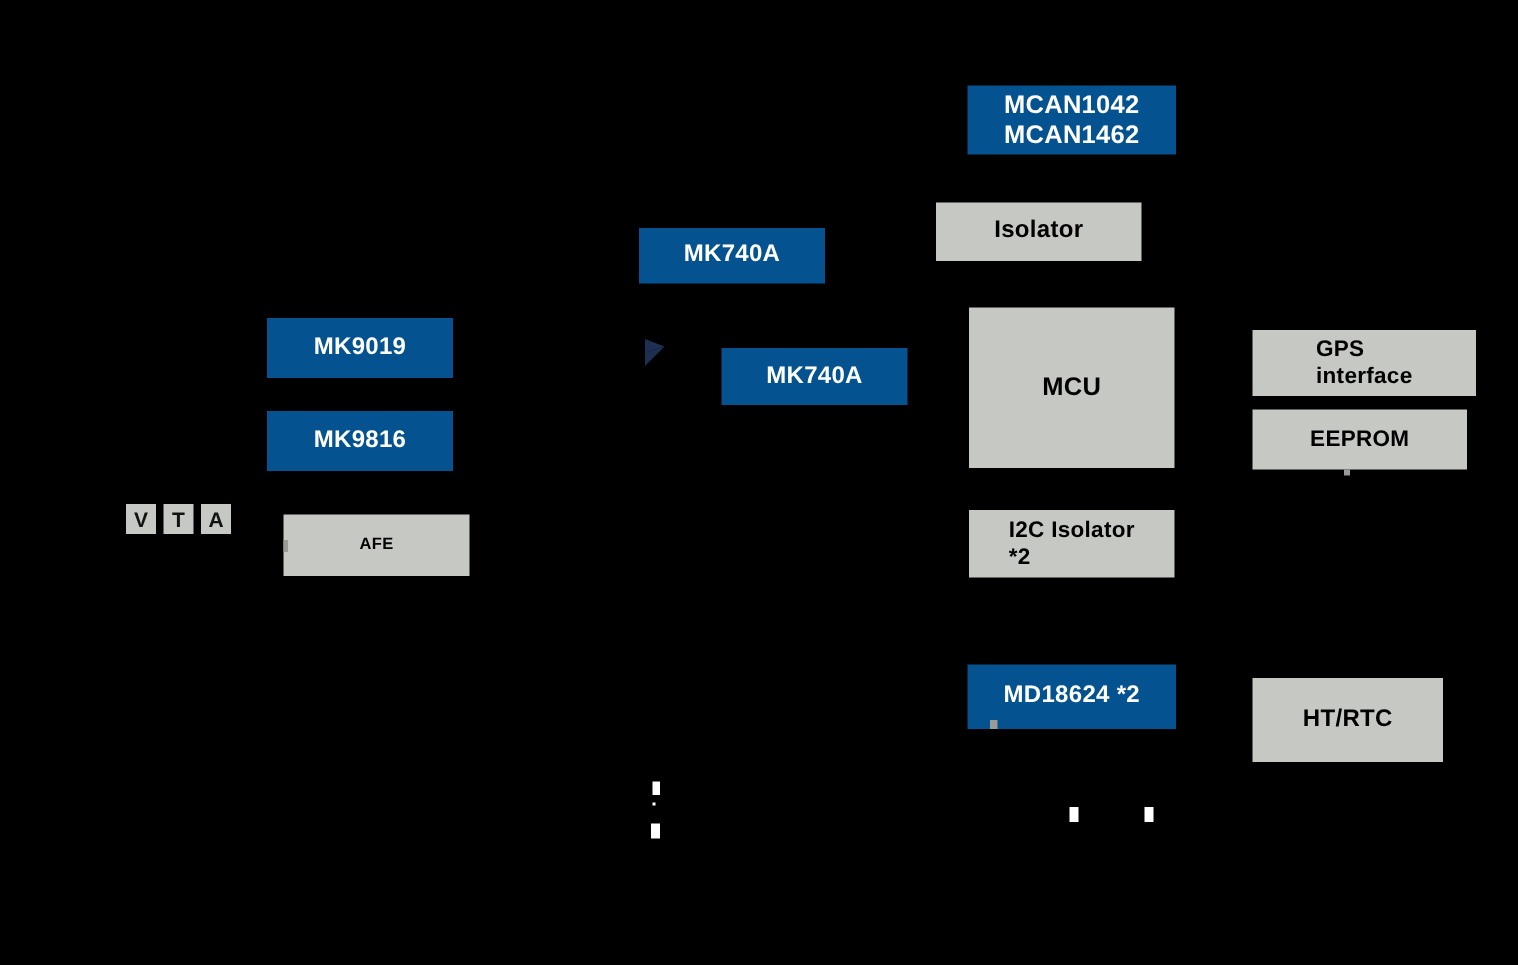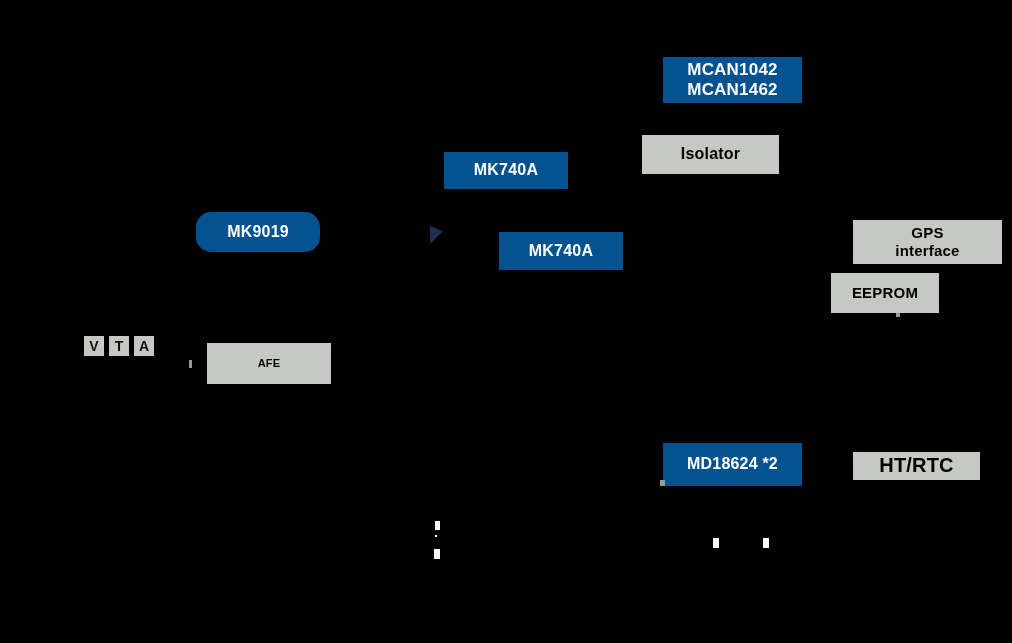--- a/index.html
+++ b/index.html
@@ -17,26 +17,24 @@
     height: 643px;
     background: #000000;
     overflow: hidden;
   }
   .block {
     position: absolute;
     box-sizing: border-box;
     display: flex;
     align-items: center;
     justify-content: center;
-    text-align: center;
     font-weight: bold;
     line-height: 1.18;
     white-space: pre-line;
     letter-spacing: 0.2px;
-    margin-left: 18px;
   }
   .block.blue {
     background: #04528f;
     color: #ffffff;
   }
   .block.gray {
     background: #c6c8c3;
     color: #000000;
   }
   .pin {
@@ -67,35 +65,39 @@
 </style>
 </head>
 <body>
 
 <div id="canvas">
 
   <div class="pin" style="left: 84px; top: 336px; width: 20px; height: 20px;">V</div>
   <div class="pin" style="left: 109px; top: 336px; width: 20px; height: 20px;">T</div>
   <div class="pin" style="left: 134px; top: 336px; width: 20px; height: 20px;">A</div>
 
-  <div class="block blue" style="left: 178px; top: 212px; width: 124px; height: 40px; font-size: 16px; border-radius: 15px;">MK9019</div>
+  <div class="block blue" style="left: 178px; top: 212px; width: 124px; height: 40px; font-size: 16px;">MK9019</div>
+  <div class="block blue" style="left: 178px; top: 274px; width: 124px; height: 40px; font-size: 16px;">MK9816</div>
   <div class="block gray" style="left: 189px; top: 343px; width: 124px; height: 41px; font-size: 11px;">AFE</div>
 
   <div class="block blue" style="left: 426px; top: 152px; width: 124px; height: 37px; font-size: 16px;">MK740A</div>
   <div class="block blue" style="left: 481px; top: 232px; width: 124px; height: 38px; font-size: 16px;">MK740A</div>
 
   <div class="block blue" style="left: 645px; top: 57px; width: 139px; height: 46px; font-size: 17px;">MCAN1042
 MCAN1462</div>
   <div class="block gray" style="left: 624px; top: 135px; width: 137px; height: 39px; font-size: 16px;">Isolator</div>
+  <div class="block gray" style="left: 646px; top: 205px; width: 137px; height: 107px; font-size: 17px;">MCU</div>
+  <div class="block gray" style="left: 646px; top: 340px; width: 137px; height: 45px; font-size: 15px;">I2C Isolator
+*2</div>
   <div class="block blue" style="left: 645px; top: 443px; width: 139px; height: 43px; font-size: 16px;">MD18624 *2</div>
 
   <div class="block gray" style="left: 835px; top: 220px; width: 149px; height: 44px; font-size: 15px;">GPS
 interface</div>
-  <div class="block gray" style="left: 813px; top: 273px; width: 108px; height: 40px; font-size: 15px;">EEPROM</div>
-  <div class="block gray" style="left: 835px; top: 452px; width: 127px; height: 28px; font-size: 20px;">HT/RTC</div>
+  <div class="block gray" style="left: 835px; top: 273px; width: 143px; height: 40px; font-size: 15px;">EEPROM</div>
+  <div class="block gray" style="left: 835px; top: 452px; width: 127px; height: 56px; font-size: 16px;">HT/RTC</div>
 
   <div class="marker" style="left: 430px; top: 226px; width: 16px; height: 18px; color: rgb(29, 47, 82);">
     <svg width="16" height="18" viewBox="0 0 16 18" aria-hidden="true">
       <polygon points="0,0 13,5 0,9" fill="#1d2f52"></polygon>
       <polygon points="0,9 13,5 0,18" fill="#1d2f52"></polygon>
     </svg>
   </div>
 
   <div class="frag" style="left: 435px; top: 521px; width: 5px; height: 9px;"></div>
   <div class="frag" style="left: 435px; top: 535px; width: 2px; height: 2px;"></div>

